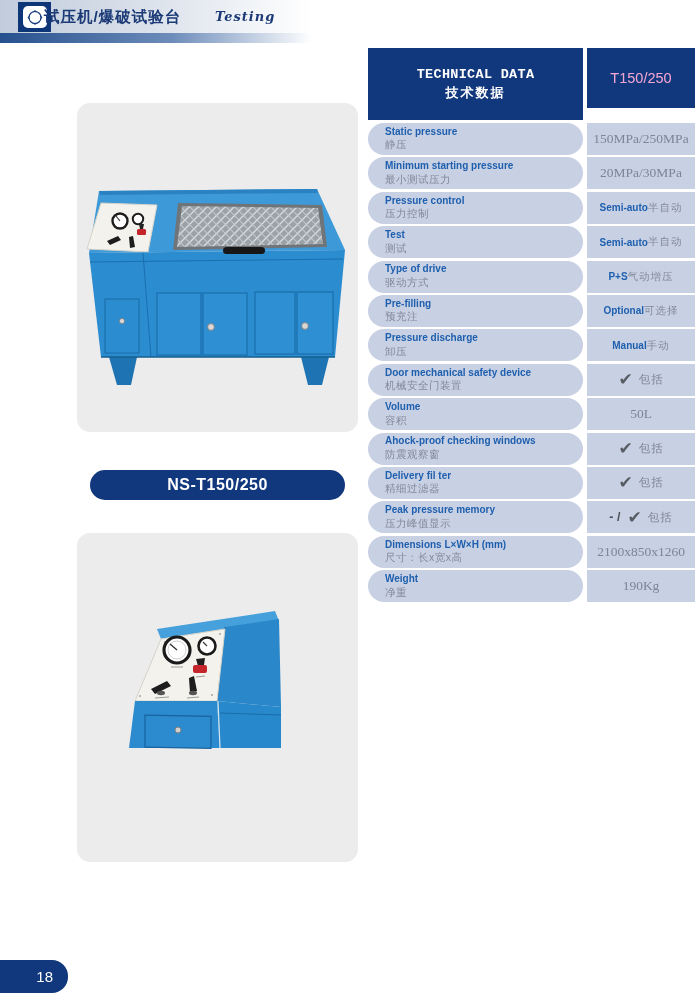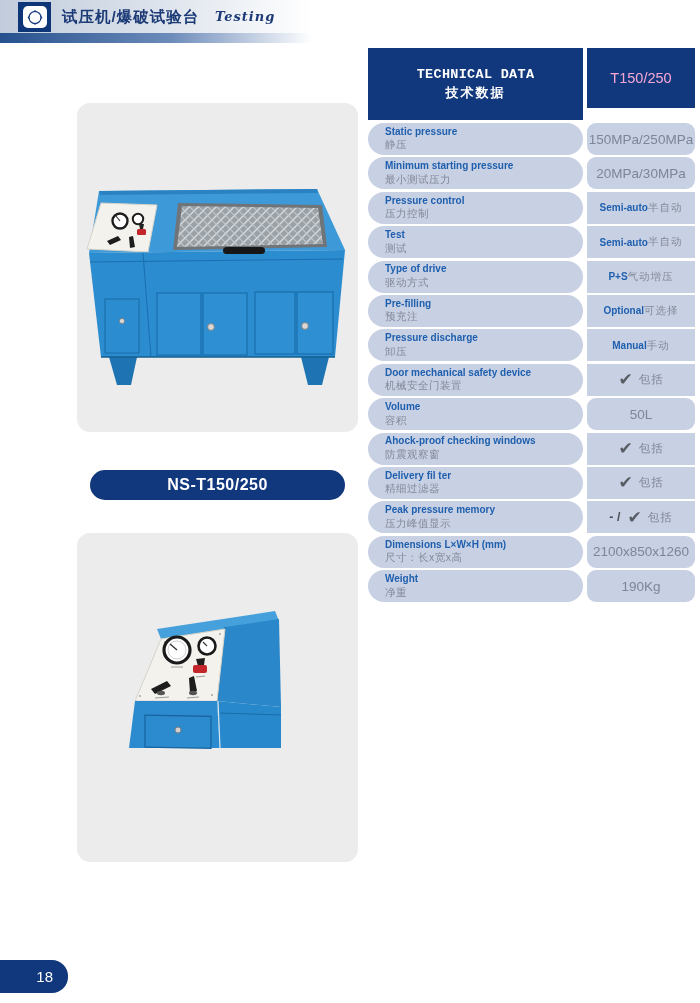--- a/index.html
+++ b/index.html
@@ -20,21 +20,21 @@
   }
   .logo-box {
     position:absolute; left:18px; top:2px; width:33px; height:30px;
     background:#0e3578; display:flex; align-items:center; justify-content:center;
   }
   .logo-inner {
     width:24px; height:22px; background:#fff; border-radius:5px;
     display:flex; align-items:center; justify-content:center;
   }
   .header-title-zh {
-    position:absolute; left:62px; top:0; height:33px; line-height:33px;
+    position:absolute; left:44px; top:0; height:33px; line-height:33px;
     font-size:15.5px; font-weight:bold; color:#1b3a76; letter-spacing:1px;
   }
   .header-title-en {
     position:absolute; left:215px; top:0; height:33px; line-height:33px;
     font-family:"DejaVu Serif", serif; font-style:italic; font-weight:bold;
     font-size:13px; color:#1b3a76; letter-spacing:1px;
   }
 
   
   .img-card {
@@ -70,22 +70,22 @@
   .cell.label {
     width:215px; height:32px; margin-right:4px; padding-left:17px;
     display:flex; flex-direction:column; justify-content:center;border-radius:16px;
   }
   .cell.label .len { font-size:10px; font-weight:bold; color:#1e5fae; line-height:1.25; }
   .cell.label .lzh { font-size:10.5px; color:#838a99; line-height:1.3; letter-spacing:0.5px; }
   .cell.value {
     width:108px; height:32px;
     display:flex; align-items:center; justify-content:center;
   }
-  .cell.value.plainv { flex-direction:row; font-family:Liberation Sans, sans-serif;
-    font-size:13.5px; color:#7c8699;border-radius:9px; }
+  .cell.value.plainv { flex-direction:row; font-family:Liberation Serif, serif;
+    font-size:13.5px; color:#7c8699; }
   .cell.value .ven { font-size:10px; font-weight:bold; color:#1e5fae; line-height:1.3; }
   .cell.value .vzh { font-size:10.5px; color:#838a99; line-height:1.3; letter-spacing:1px; }
   .cell.value.checkv { flex-direction:row; gap:6px; }
   .chk { font-size:17px; color:#585d64; line-height:1; }
   .chk-text { font-size:11.5px; color:#7e8496; letter-spacing:1px; }
   .chk-prefix { font-size:12.5px; font-weight:bold; color:#4a4f57; margin-right:1px; }
 
   
   .page-number-tab {
     position:absolute; left:0; top:960px; width:68px; height:33px;

